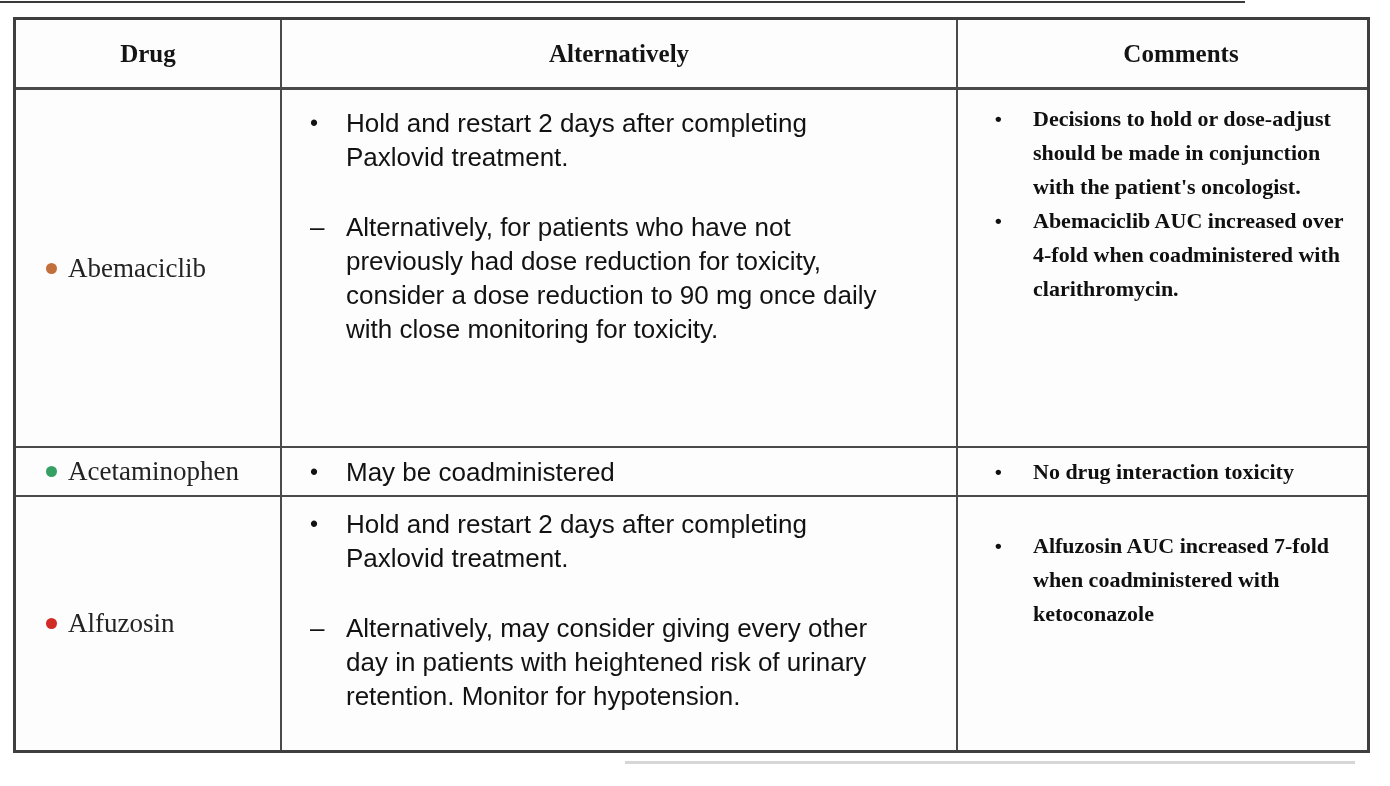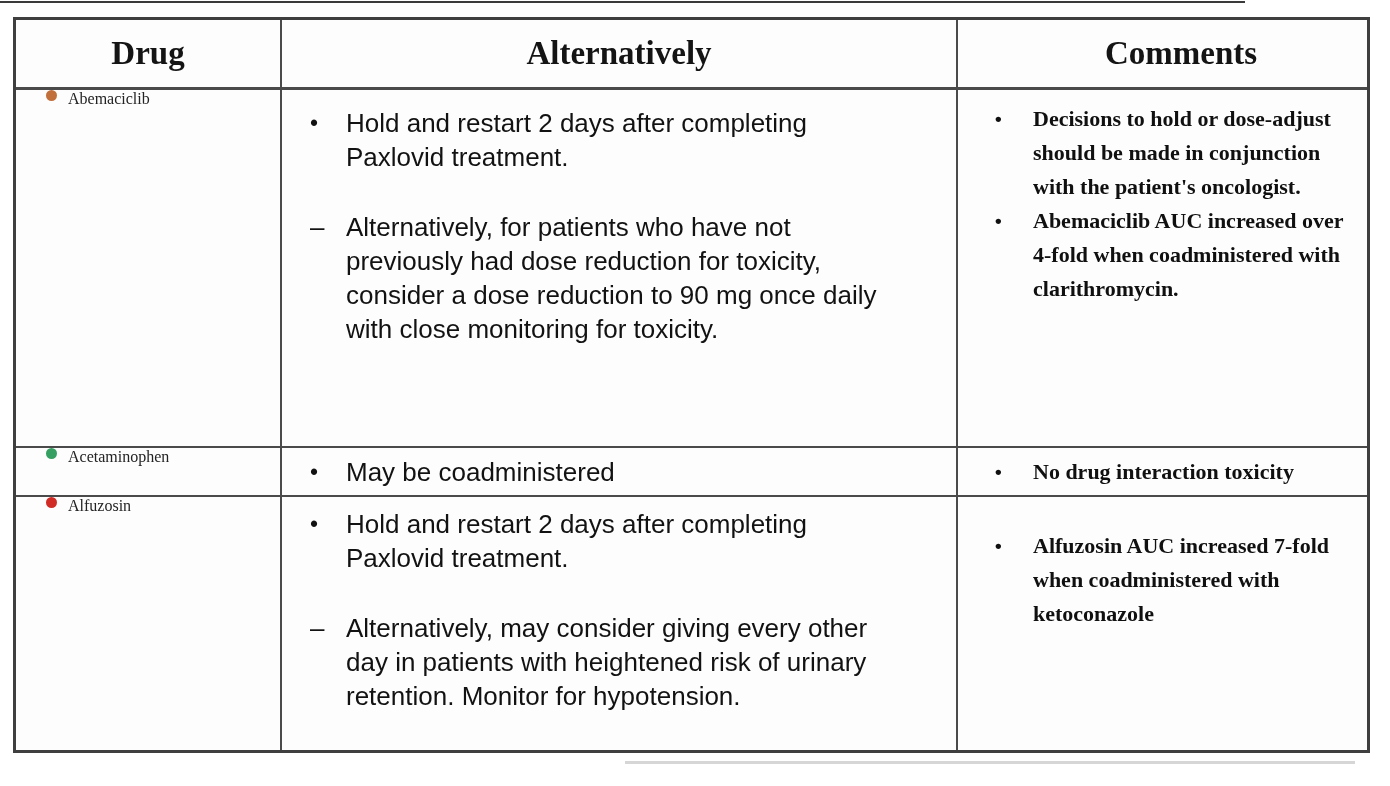--- a/index.html
+++ b/index.html
@@ -29,28 +29,28 @@
     box-sizing:border-box;
     border-right:2px solid #4a4a4a;
     border-bottom:2px solid #4a4a4a;
     overflow:hidden;
   }
   .cell.last-col{border-right:none;padding-left:37px;}
   .cell.last-row{border-bottom:none;}
   .header-cell{
     display:flex;align-items:center;justify-content:center;
     font-family:"Liberation Serif", serif;
-    font-weight:bold;font-size:33px;color:#141414;
+    font-weight:bold;font-size:25px;color:#141414;
     border-bottom-width:3px;
   }
   .drug-cell{
-    display:flex;align-items:flex-start;
+    display:flex;align-items:center;
     padding-left:30px;
     font-family:"Liberation Serif", serif;
-    font-size:16px;color:#232323;
+    font-size:27px;color:#232323;
   }
   .drug-bullet{
     display:inline-block;width:11px;height:11px;border-radius:50%;
     margin-right:11px;flex:none;
   }
   .rec-cell{padding:16px 40px 0 28px;font-size:26px;line-height:34px;color:#121212;}
   .rec-cell.r3{padding-top:10px;}
   .rec-cell.center{display:flex;align-items:center;padding-top:0;}
   .li{display:flex;}
   .li + .li{margin-top:36px;}

